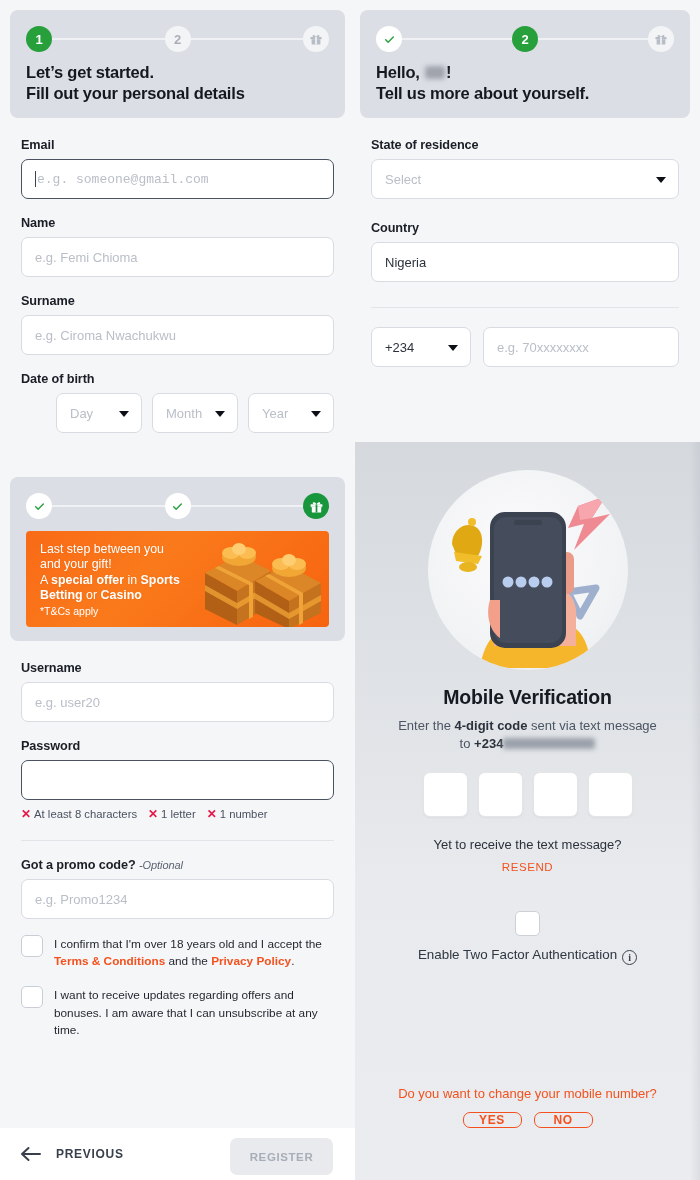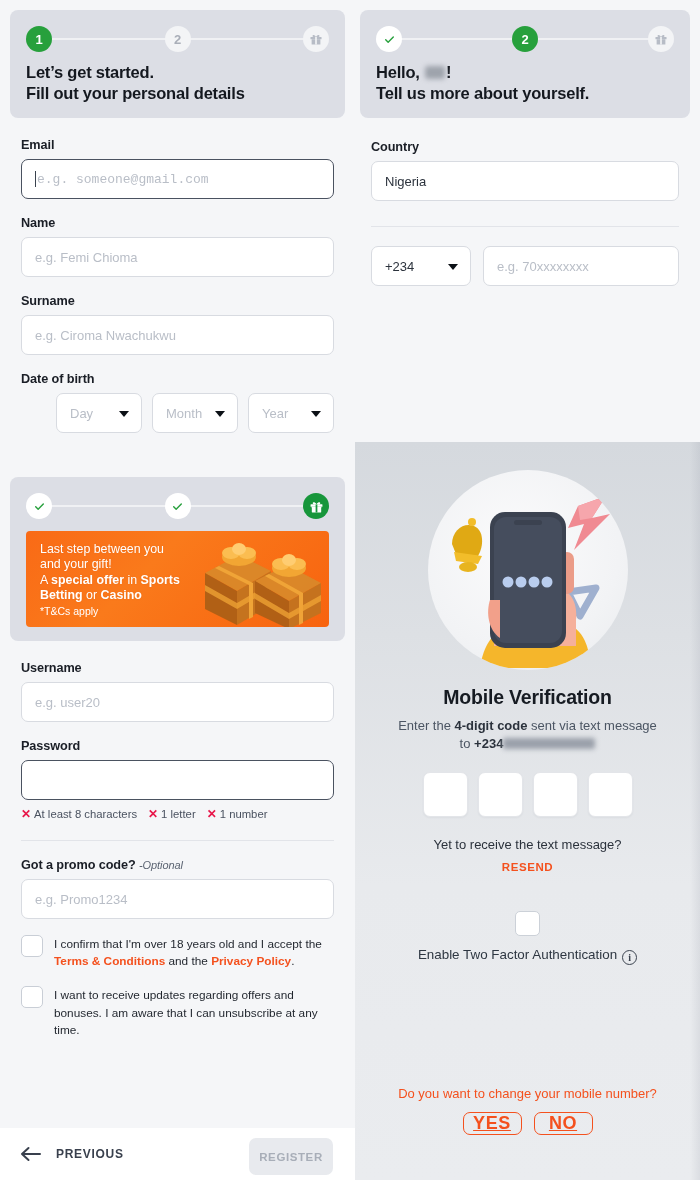--- a/index.html
+++ b/index.html
@@ -179,21 +179,21 @@
   
   .prev-btn {
     display: flex; align-items: center; gap: 14px;
     margin-left: 20px; cursor: pointer;
   }
   .prev-btn .label-prev {
     font-size: 12px; font-weight: bold; color: #39404d; letter-spacing: 0.7px;
   }
   .register-btn {
     position: absolute; right: 22px; top: 10px;
-    width: 84px; height: 37px; border-radius: 7px;
+    width: 103px; height: 37px; border-radius: 7px;
     background: #e8eaee; color: #a8aeb8;
     font-size: 11.5px; font-weight: bold; letter-spacing: 0.6px;
     display: flex; align-items: center; justify-content: center;
   }
 
   
   .verify-illu {
     position: relative;
     width: 200px; height: 200px; margin: 28px auto 0 auto;
     border-radius: 50%;
@@ -217,21 +217,21 @@
   .code-row { display: flex; gap: 10px; justify-content: center; margin-top: 18px; }
   .code-box {
     width: 45px; height: 45px; background: #ffffff;
     border: 1px solid #e3e5e9; border-radius: 7px;
     box-shadow: 0 1px 2px rgba(40,50,70,0.05);
   }
   .yet-text {
     text-align: center; font-size: 13px; color: #2b323c; margin-top: 20px;
   }
   .resend {
-    text-align: center; font-size: 11.5px; font-weight: bold;
+    text-align: center; font-size: 11.5px; font-weight: normal;
     color: #f4511e; letter-spacing: 0.6px; margin-top: 9px;
   }
   .twofa-row {
     display: flex; align-items: center; justify-content: center;
     gap: 11px; margin-top: 38px; flex-direction: column;
   }
   .twofa-row .cb {
     width: 25px; height: 25px; background: #ffffff;
     border: 1px solid #ccd1d8; border-radius: 5px;
   }
@@ -244,26 +244,25 @@
   }
   .change-q {
     position: absolute; left: 0; right: 0; top: 644px;
     text-align: center; font-size: 13px; color: #f4511e;
   }
   .yn-row {
     position: absolute; left: 0; right: 0; top: 670px;
     display: flex; gap: 12px; justify-content: center;
   }
   .yn-btn {
-    width: 59px; height: 23px; border: 1.5px solid #f4511e;
+    width: 59px; height: 16px; border: 1.5px solid #f4511e;
     border-radius: 7px; color: #f4511e;
-    font-size: 18px; font-weight: bold; letter-spacing: 0.6px;
+    font-size: 12px; font-weight: bold; letter-spacing: 0.6px;
     display: flex; align-items: center; justify-content: center;
     background: transparent;
-    text-decoration: underline;
   }
 </style>
 </head>
 <body>
 
 <div class="page">
 
   <div class="left-col">
 
     <div style="padding:10px 10px 0 10px;">
@@ -477,20 +476,27 @@
           </div>
         </div>
         <div class="step-title">
           <div><span>Hello, </span><span class="redacted"></span><span>!</span></div>
           <div>Tell us more about yourself.</div>
         </div>
       </div>
     </div>
 
     <div class="form" style="padding:0 21px 0 16px;">
+      <div class="field">
+        <span class="label">State of residence</span>
+        <div class="select">
+          <span>Select</span>
+          <span class="caret-down"></span>
+        </div>
+      </div>
 
       <div class="field" style="margin-top:22px;">
         <span class="label">Country</span>
         <div class="input filled">
           <span>Nigeria</span>
         </div>
       </div>
 
       <div class="divider" style="margin-top:25px;"></div>
 

